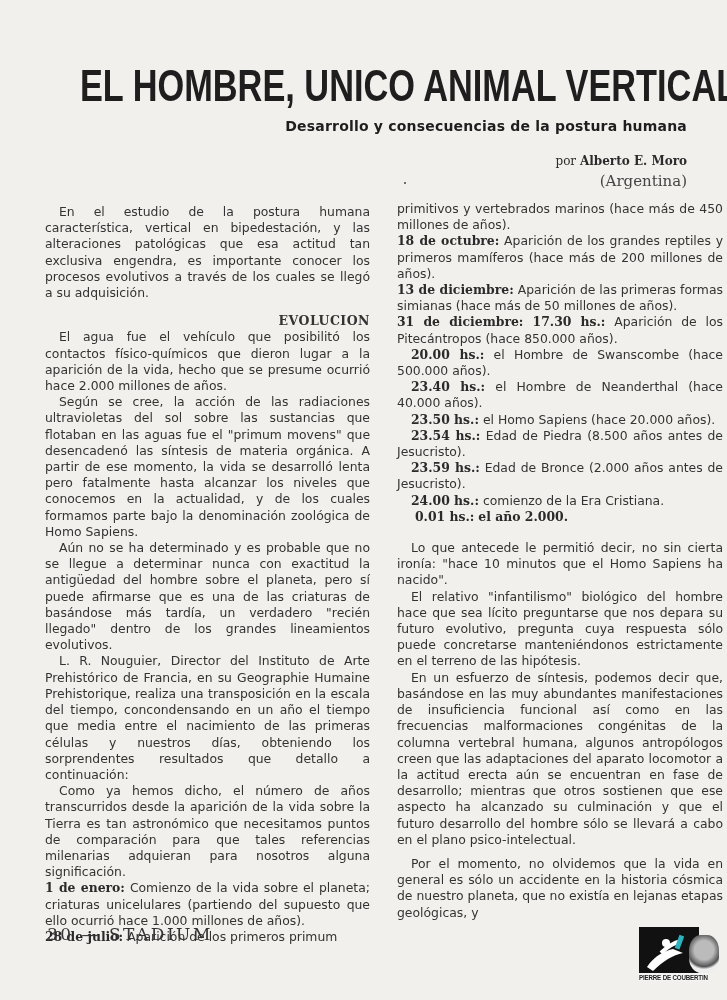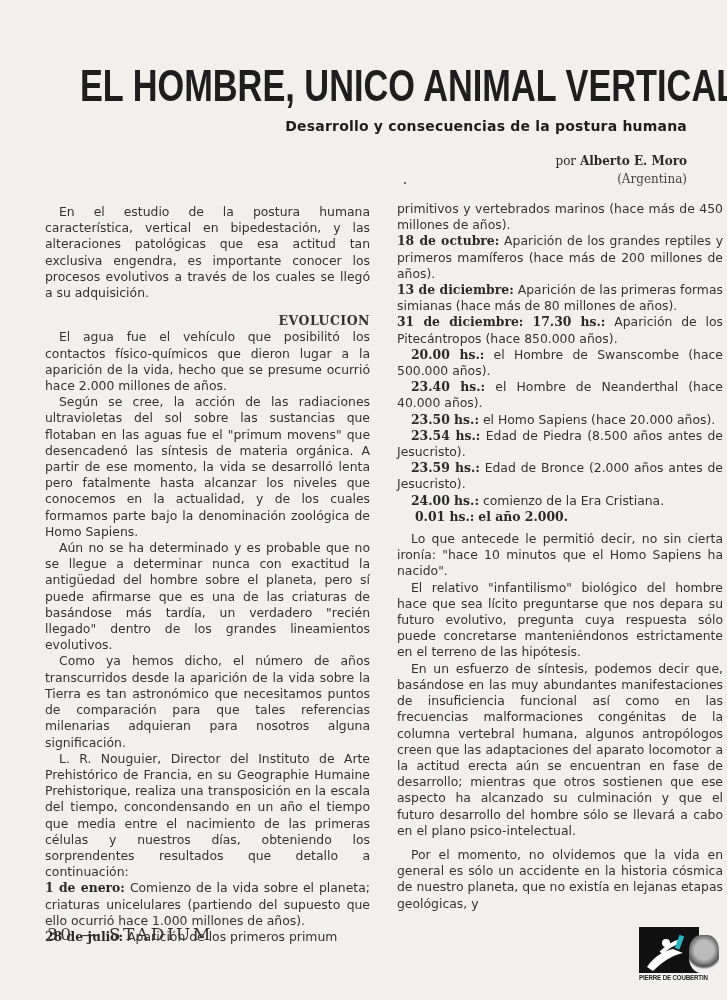--- a/index.html
+++ b/index.html
@@ -24,21 +24,21 @@
     font-family:"DejaVu Sans", sans-serif; font-weight:bold;
     font-size:14px; color:#1e1e1e; white-space:nowrap; letter-spacing:0.2px;
   }
   .byline {
     position:absolute; right:40px; top:154px; text-align:left;
     font-family:"DejaVu Serif", serif; font-size:12px; color:#2b2b2b;
   }
   .byline b { font-weight:bold; }
   .country {
     position:absolute; right:40px; top:172px; text-align:right;
-    font-family:"DejaVu Serif", serif; font-size:12px; color:#444;
+    font-family:"DejaVu Serif", serif; font-size:15px; color:#444;
   }
   .col {
     position:absolute; top:201px; width:325px;
     font-size:12.4px; line-height:16.2px; color:#333;
     text-align:justify;
   }
   .col.left { left:45px; top:204px; }
   .col.right { left:397px; top:201px; width:326px; }
   .col p { margin:0; text-indent:14px; }
   .col p.noind { text-indent:0; }
@@ -79,41 +79,41 @@
   </div>
   <div class="country">(Argentina)</div>
   <div class="dot"></div>
 
   <div class="col left">
     <p>En el estudio de la postura humana característica, vertical en bipedestación, y las alteraciones patológicas que esa actitud tan exclusiva engendra, es importante conocer los procesos evolutivos a través de los cuales se llegó a su adquisición.</p>
     <div class="section-head">EVOLUCION</div>
     <p>El agua fue el vehículo que posibilitó los contactos físico-químicos que dieron lugar a la aparición de la vida, hecho que se presume ocurrió hace 2.000 millones de años.</p>
     <p>Según se cree, la acción de las radiaciones ultravioletas del sol sobre las sustancias que flotaban en las aguas fue el "primum movens" que desencadenó las síntesis de materia orgánica. A partir de ese momento, la vida se desarrolló lenta pero fatalmente hasta alcanzar los niveles que conocemos en la actualidad, y de los cuales formamos parte bajo la denominación zoológica de Homo Sapiens.</p>
     <p>Aún no se ha determinado y es probable que no se llegue a determinar nunca con exactitud la antigüedad del hombre sobre el planeta, pero sí puede afirmarse que es una de las criaturas de basándose más tardía, un verdadero "recién llegado" dentro de los grandes lineamientos evolutivos.</p>
+    <p>L. R. Nouguier, Director del Instituto de Arte Prehistórico de Francia, en su Geographie Humaine Prehistorique, realiza una transposición en la escala del tiempo, concondensando en un año el tiempo que media entre el nacimiento de las primeras células y nuestros días, obteniendo los sorprendentes resultados que detallo a continuación:</p>
     <p>Como ya hemos dicho, el número de años transcurridos desde la aparición de la vida sobre la Tierra es tan astronómico que necesitamos puntos de comparación para que tales referencias milenarias adquieran para nosotros alguna significación.</p>
-    <p>L. R. Nouguier, Director del Instituto de Arte Prehistórico de Francia, en su Geographie Humaine Prehistorique, realiza una transposición en la escala del tiempo, concondensando en un año el tiempo que media entre el nacimiento de las primeras células y nuestros días, obteniendo los sorprendentes resultados que detallo a continuación:</p>
     <p class="noind">
       <span class="bold">1 de enero:</span>
       <span>Comienzo de la vida sobre el planeta; criaturas unicelulares (partiendo del supuesto que ello ocurrió hace 1.000 millones de años).</span>
     </p>
     <p class="noind">
       <span class="bold">28 de julio:</span>
       <span>Aparición de los primeros primum</span>
     </p>
   </div>
 
   <div class="col right">
     <p class="noind">primitivos y vertebrados marinos (hace más de 450 millones de años).</p>
     <p class="noind">
       <span class="bold">18 de octubre:</span>
       <span>Aparición de los grandes reptiles y primeros mamíferos (hace más de 200 millones de años).</span>
     </p>
     <p class="noind">
       <span class="bold">13 de diciembre:</span>
-      <span>Aparición de las primeras formas simianas (hace más de 80 millones de años).</span>
+      <span>Aparición de las primeras formas simianas (hace más de 50 millones de años).</span>
     </p>
     <p class="noind">
       <span class="bold">31 de diciembre: 17.30 hs.:</span>
       <span>Aparición de los Pitecántropos (hace 850.000 años).</span>
     </p>
     <p>
       <span class="bold">20.00 hs.:</span>
       <span>el Hombre de Swanscombe (hace 500.000 años).</span>
     </p>
     <p>
@@ -133,21 +133,21 @@
       <span>Edad de Bronce (2.000 años antes de Jesucristo).</span>
     </p>
     <p>
       <span class="bold">24.00 hs.:</span>
       <span>comienzo de la Era Cristiana.</span>
     </p>
     <p style="text-indent:18px;">
       <span class="bold">0.01 hs.:</span>
       <span class="bold">el año 2.000.</span>
     </p>
-    <p style="margin-top:6px;">Lo que antecede le permitió decir, no sin cierta ironía: "hace 10 minutos que el Homo Sapiens ha nacido".</p>
+    <p style="margin-top:15px;">Lo que antecede le permitió decir, no sin cierta ironía: "hace 10 minutos que el Homo Sapiens ha nacido".</p>
     <p>El relativo "infantilismo" biológico del hombre hace que sea lícito preguntarse que nos depara su futuro evolutivo, pregunta cuya respuesta sólo puede concretarse manteniéndonos estrictamente en el terreno de las hipótesis.</p>
     <p>En un esfuerzo de síntesis, podemos decir que, basándose en las muy abundantes manifestaciones de insuficiencia funcional así como en las frecuencias malformaciones congénitas de la columna vertebral humana, algunos antropólogos creen que las adaptaciones del aparato locomotor a la actitud erecta aún se encuentran en fase de desarrollo; mientras que otros sostienen que ese aspecto ha alcanzado su culminación y que el futuro desarrollo del hombre sólo se llevará a cabo en el plano psico-intelectual.</p>
     <p style="margin-top:8px;">Por el momento, no olvidemos que la vida en general es sólo un accidente en la historia cósmica de nuestro planeta, que no existía en lejanas etapas geológicas, y</p>
   </div>
 
   <div class="footer">30 — STADIUM</div>
 
   <div class="logo">
     <div class="bg"></div>
     <svg class="figure" viewBox="0 0 50 40">

